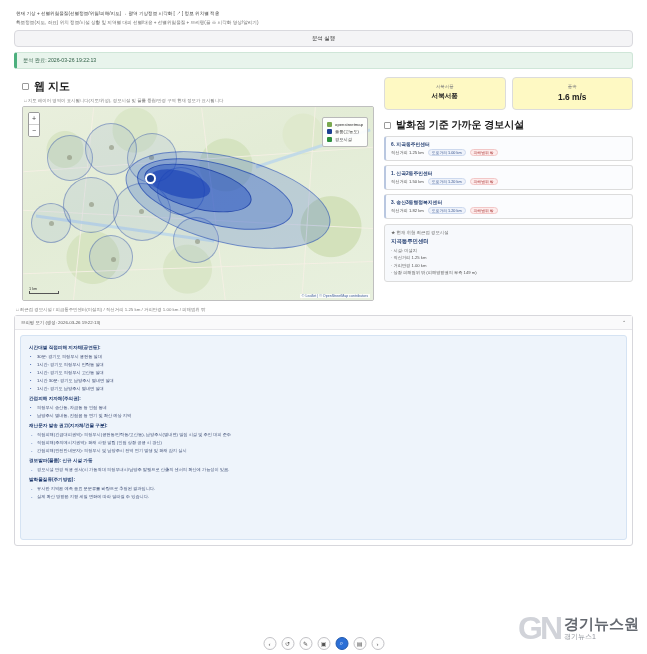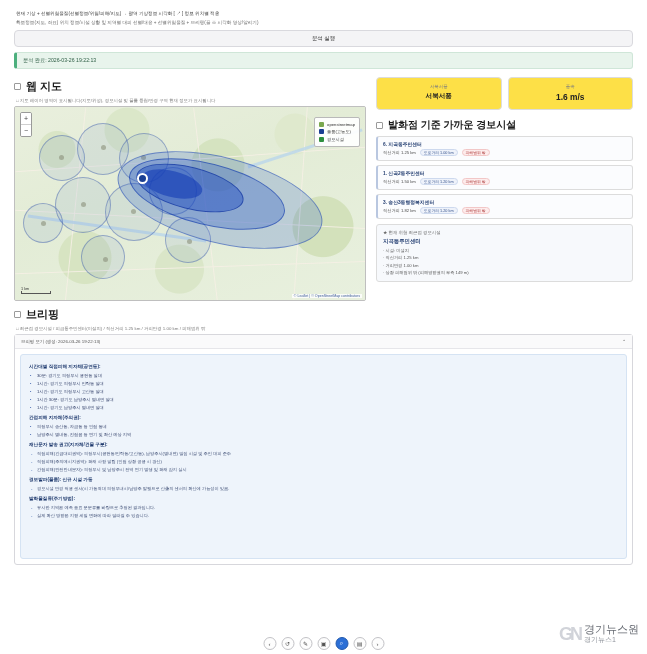--- a/index.html
+++ b/index.html
@@ -77,21 +77,21 @@
     color: #1b1b1b;
   }
   .section-title.sm { font-size: 10px; }
   .hint {
     font-size: 4.4px;
     color: #7b7b7b;
     margin: 0 0 3px 2px;
   }
 
   .columns { display: flex; gap: 10px; }
-  .col-left { width: 352px; }
+  .col-left { width: 352px; margin-left: 8px; }
   .col-right { flex: 1; }
 
   
   .map {
     position: relative;
     width: 100%;
     height: 195px;
     border: 1px solid #bfbfbf;
     border-radius: 2px;
     overflow: hidden;
@@ -213,21 +213,21 @@
     background: rgba(255,255,255,.8);
     padding: 0 2px;
   }
 
   
   .wx-row { display: flex; gap: 6px; margin-bottom: 8px; }
   .wx-card {
     flex: 1;
     border: 1px solid #dcdcdc;
     border-radius: 4px;
-    background: #fde047;
+    background: #fef9c3;
     text-align: center;
     padding: 6px 2px 7px 2px;
   }
   .wx-label { font-size: 4.4px; color: #7e7e7e; margin-bottom: 3px; }
   .wx-value { font-size: 8.4px; font-weight: bold; color: #222; }
 
   
   .fac {
     border: 1px solid #dcdcdc;
     border-left: 2px solid #b9c7e0;
@@ -347,28 +347,28 @@
   }
   .watermark {
     position: absolute;
     right: 8px; bottom: 10px;
     display: flex;
     align-items: center;
     gap: 4px;
     opacity: .85;
   }
   .wm-mark {
-    font-size: 18px;
+    font-size: 32px;
     font-weight: bold;
     color: #c9ccd3;
     letter-spacing: -3px;
     line-height: 1;
   }
   .wm-text { line-height: 1.15; }
-  .wm-1 { font-size: 11px; font-weight: normal; color: #4a4f58; }
+  .wm-1 { font-size: 15px; font-weight: bold; color: #4a4f58; }
   .wm-2 { font-size: 7px; color: #7a7f88; }
 </style>
 </head>
 <body>
 
 <div class="page">
 
   <div class="intro-line">현재 기상 + 선별위험물질(선별정보/위험/피해/지도) → 광역 기상정보 시각화 [ ↗ ] 정보 위치별 적용</div>
   <div class="intro-line small">확보정보(지도, 좌표) 위치 정보/시설 상황 및 지역별 대피 선별/대응 + 선별위험물질 + 브리핑(플 ※ 시각화 영상/알리기)</div>
 
@@ -500,24 +500,20 @@
         <div class="n">지곡동주민센터</div>
         <div class="r">· 시설: 미설치</div>
         <div class="r">· 직선거리 1.25 km</div>
         <div class="r">· 거리반경 1.00 km</div>
         <div class="r">· 상황   피해범위 밖 (피해영향권의 우측 149 m)</div>
       </div>
     </div>
   </div>
 
   <div class="brief-wrap">
-    <div class="section-head">
-      <span class="chk"></span>
-      <span class="section-title">브리핑</span>
-    </div>
     <div class="hint">□ 최근접 경보시설 / 피급통주민센터(미설치) / 직선거리 1.25 km / 거리반경 1.00 km / 피해범위 밖</div>
 
     <div class="brief-box">
       <div class="brief-head">
         <span>브리핑 보기 (생성: 2026-03-26 19:22:13)</span>
         <span>⌃</span>
       </div>
       <div class="brief-body">
 
         <div class="bb-h">시간대별 직접피해 지자체(공연동):</div>

